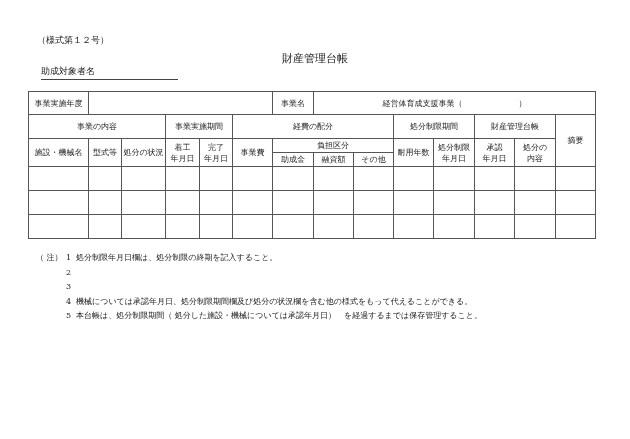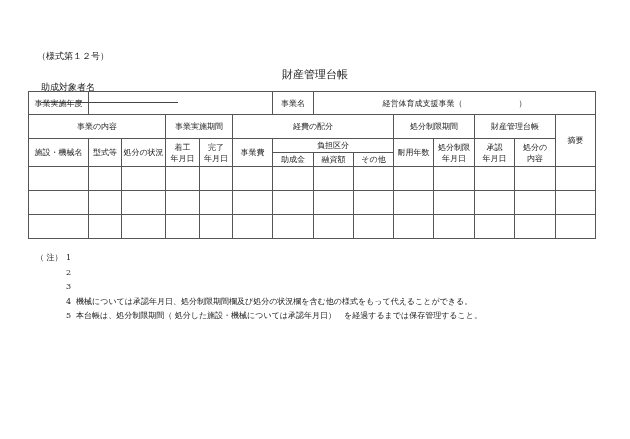--- a/index.html
+++ b/index.html
@@ -1,23 +1,23 @@
 <!DOCTYPE html>
 <html><head>
 <meta charset="utf-8">
 <style>
   html, body { margin: 0; padding: 0; }
   body {
     width: 630px; height: 439px; background: #ffffff; position: relative; overflow: hidden;
     font-family: "DejaVu Serif", "Liberation Serif", serif; color: #222;
   }
-  .abs { position: absolute; white-space: nowrap; margin-top: 16px; }
+  .abs { position: absolute; white-space: nowrap; }
   .form-no { left: 37px; top: 34px; font-size: 9px; }
   .title { left: 282px; top: 51px; font-size: 11px; }
-  .recipient { left: 41px; top: 65px; font-size: 9px; width: 137px; border-bottom: 1px solid #444; padding-bottom: 8px; }
+  .recipient { left: 41px; top: 65px; font-size: 9px; width: 137px; border-bottom: 1px solid #444; padding-bottom: 1px; }
   table.ledger {
     position: absolute; left: 28px; top: 91px; border-collapse: collapse; table-layout: fixed;
     font-size: 8px;
     padding-left: 29px;
   }
   table.ledger td {
     border: 1px solid #555; text-align: center; vertical-align: middle; padding: 0; line-height: 11px;
     overflow: hidden;
   }
   .r1 td { height: 22px; }
@@ -138,20 +138,21 @@
         <td></td>
         <td></td>
   </tr>
 </tbody>
   </table>
 
 <div class="notes">
   <div class="note-row">
     <span class="note-prefix">（ 注）</span>
     <span class="note-num">1</span>
+    <span>処分制限年月日欄は、処分制限の終期を記入すること。</span>
   </div>
   <div class="note-row">
     <span class="note-prefix"></span>
     <span class="note-num">2</span>
   </div>
   <div class="note-row">
     <span class="note-prefix"></span>
     <span class="note-num">3</span>
   </div>
   <div class="note-row">

